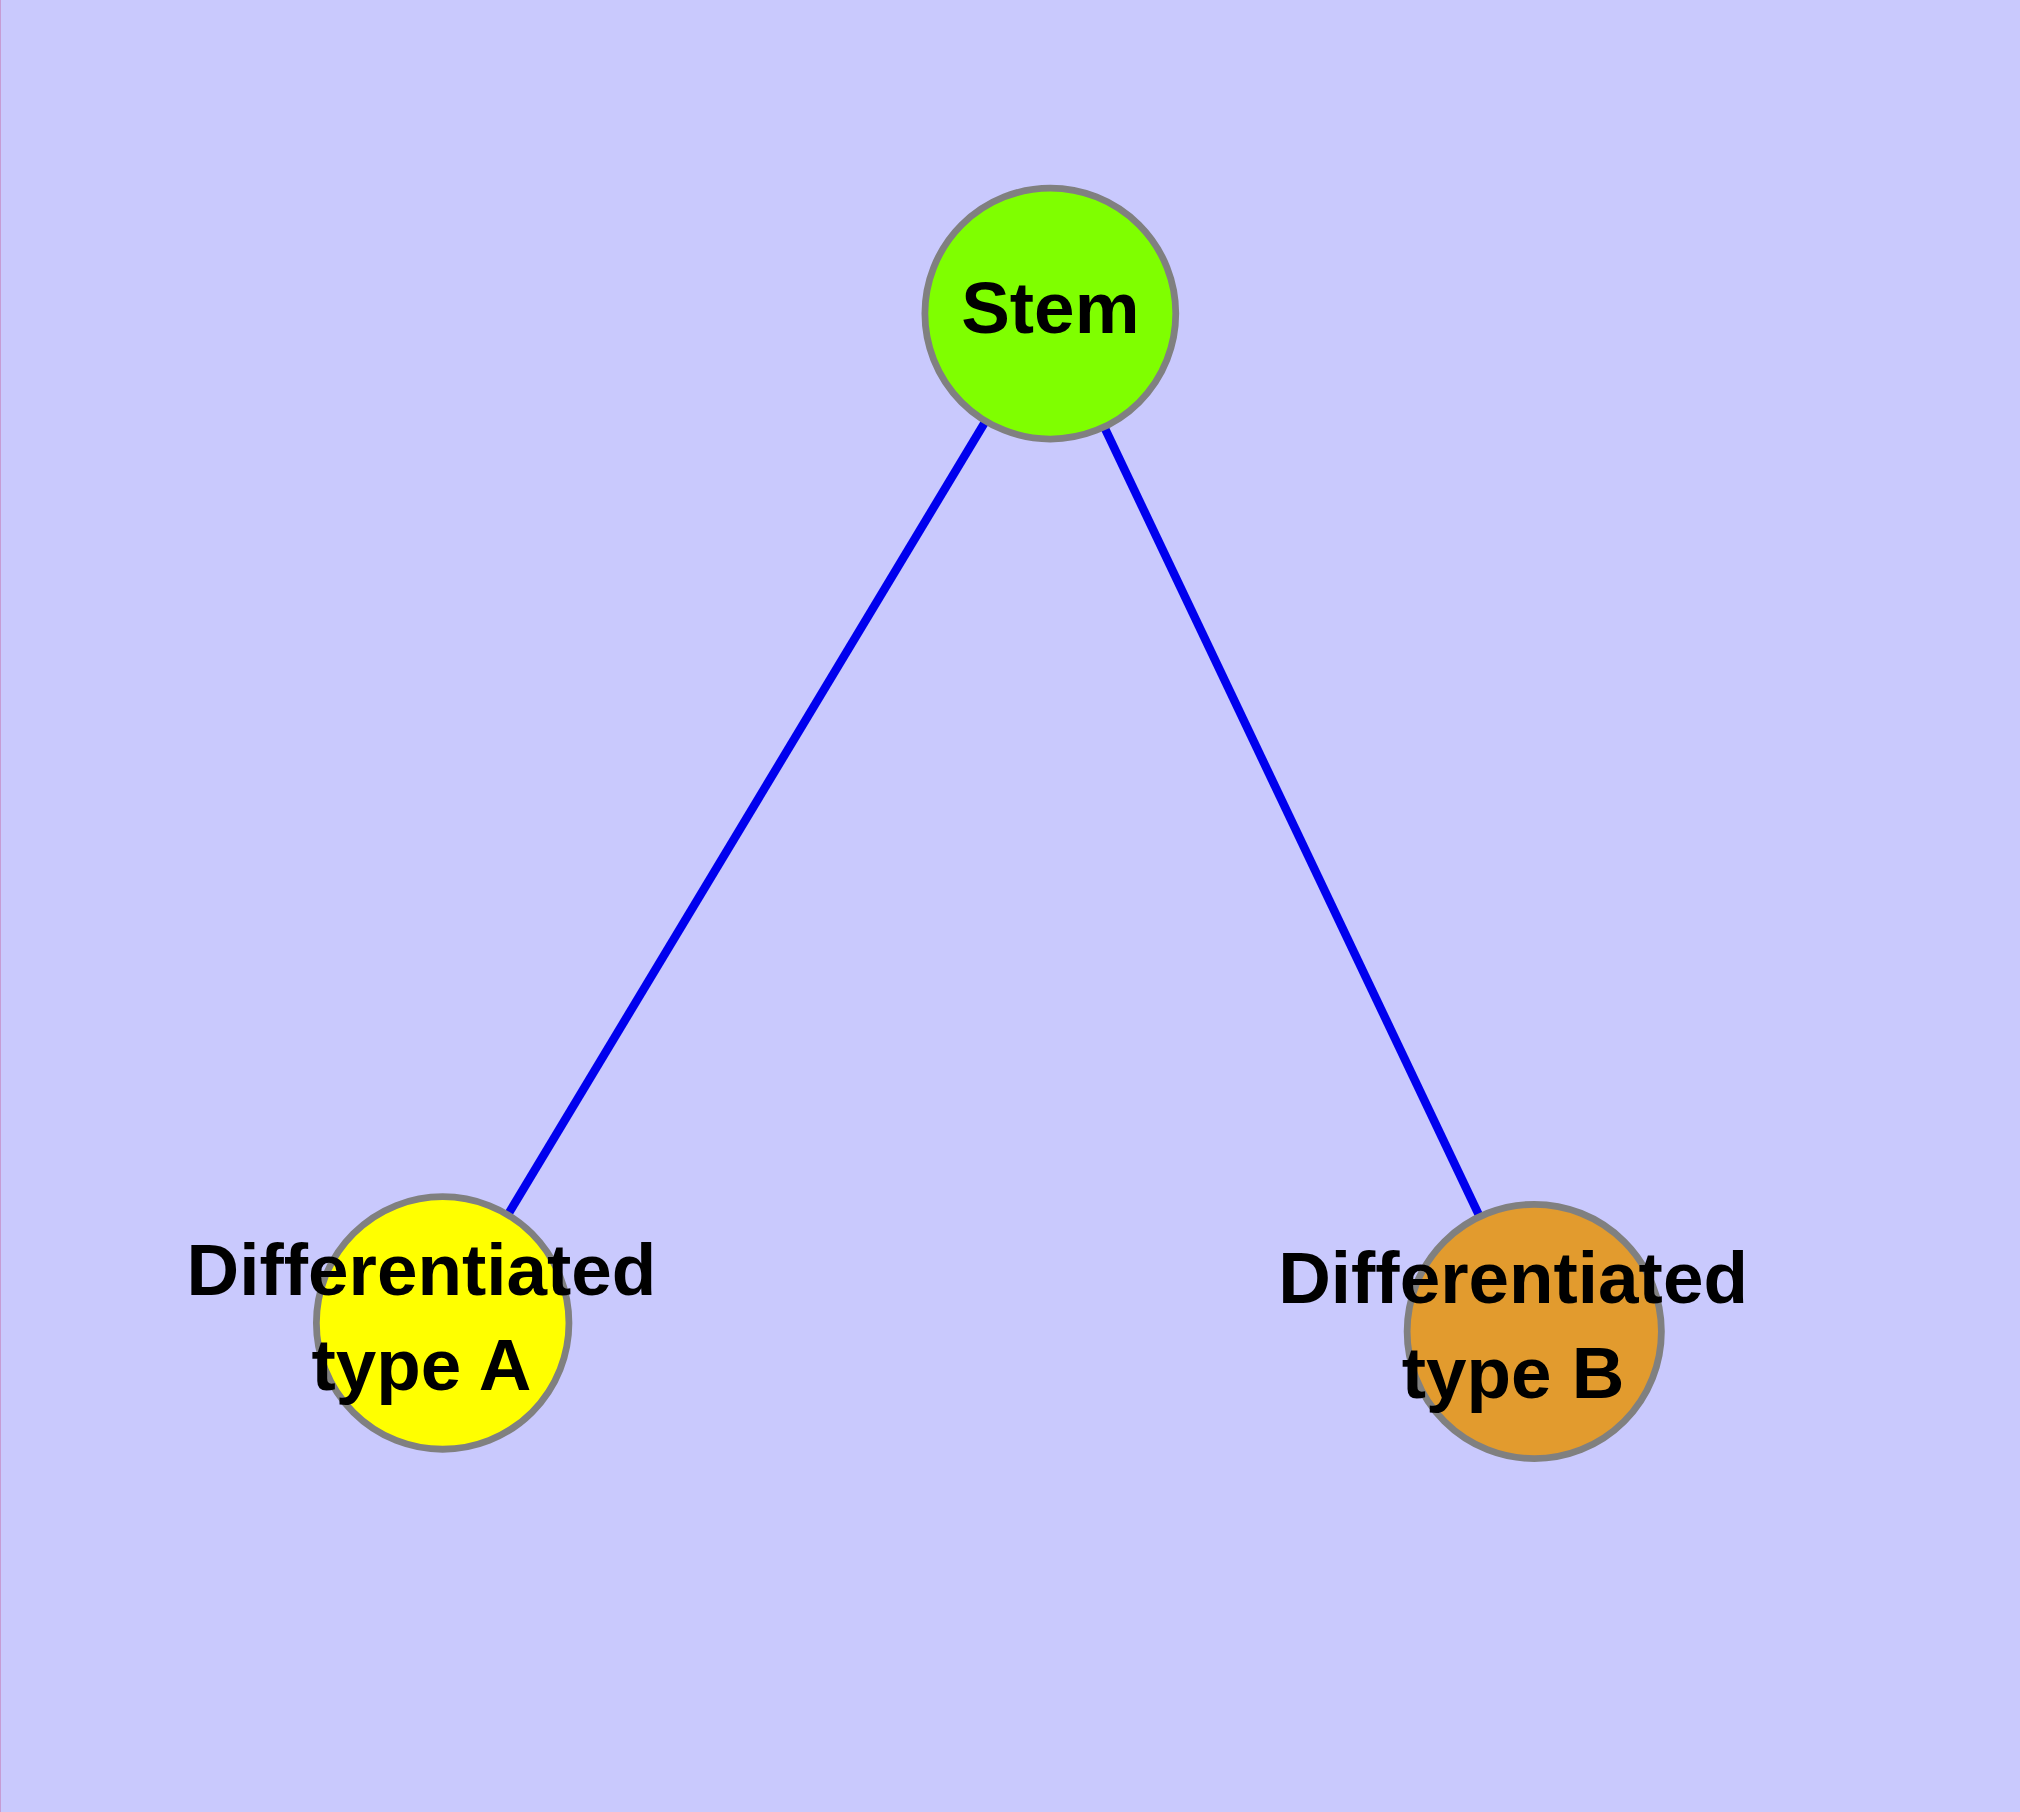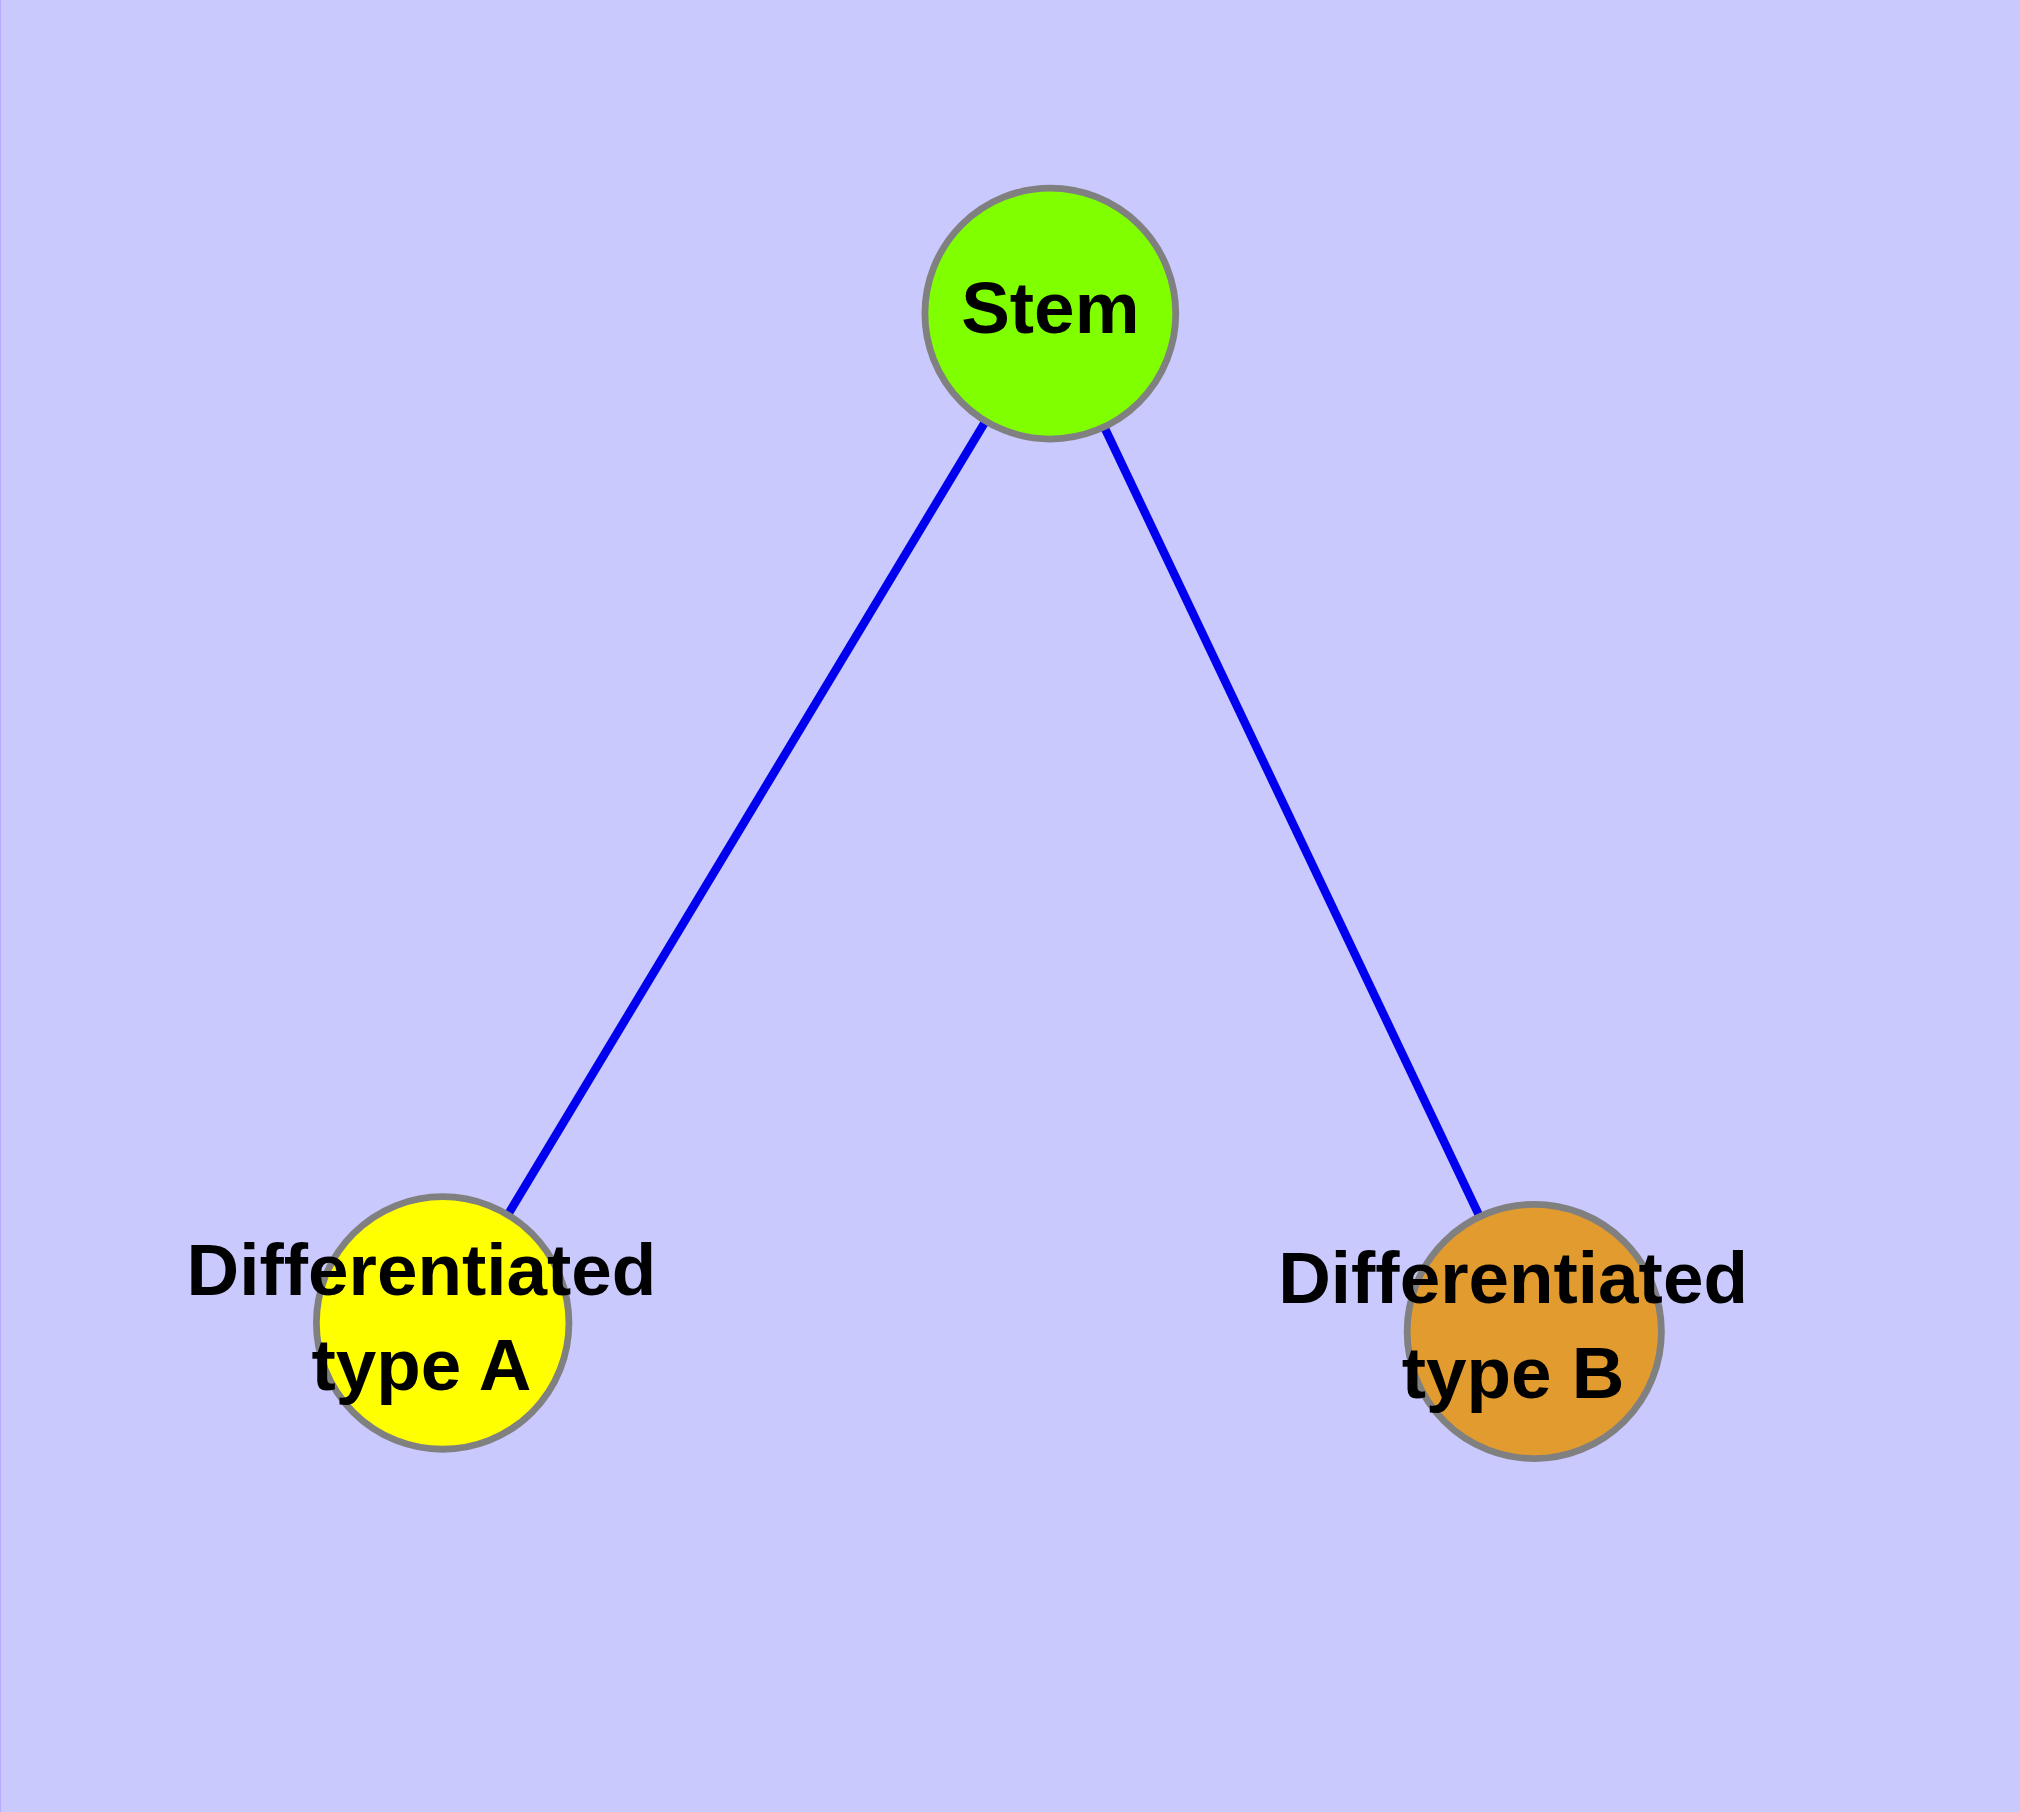--- a/index.html
+++ b/index.html
@@ -34,21 +34,21 @@
     stroke: #808080;
     stroke-width: 8;
   }
   .edge-line {
     stroke-linecap: butt;
   }
 </style>
 </head>
 <body>
 
-<div id="canvas" style="background: #8b5cf6;">
+<div id="canvas" style="background: #be185d;">
   <svg id="graph-svg" viewBox="0 0 2384 2138" xmlns="http://www.w3.org/2000/svg">
 
     <rect id="bg-rect" x="0" y="0" width="2384" height="2138" fill="#C9C9FD"></rect>
 
     <g id="edges-group">
       <line id="edge-stem-a" class="edge-line" x1="1239" y1="370" x2="522" y2="1561" stroke="#0000EE" stroke-width="10"></line>
       <line id="edge-stem-b" class="edge-line" x1="1239" y1="370" x2="1810" y2="1571" stroke="#0000EE" stroke-width="10"></line>
     </g>
 
     <g id="nodes-group">

